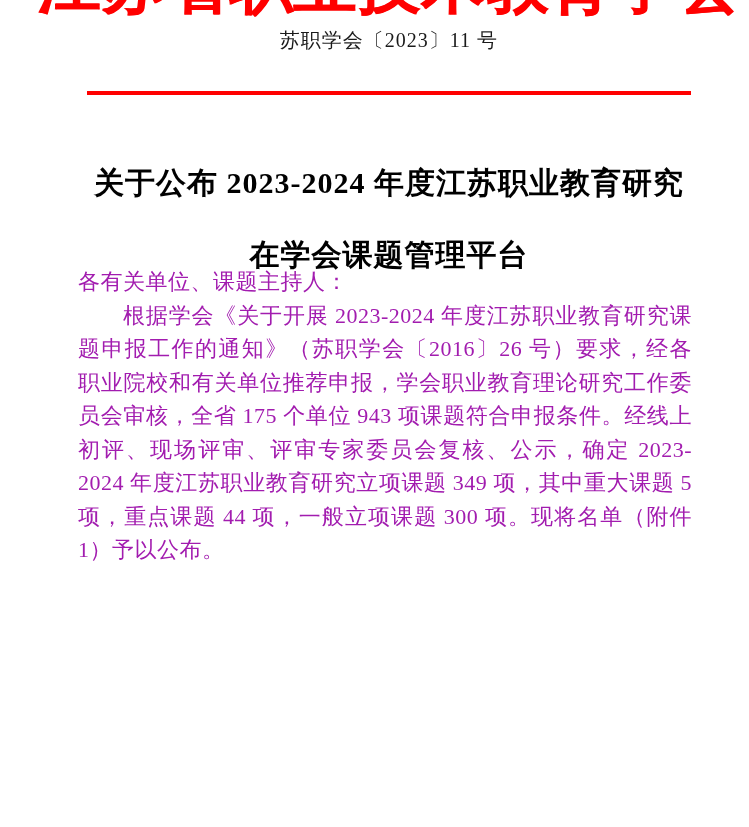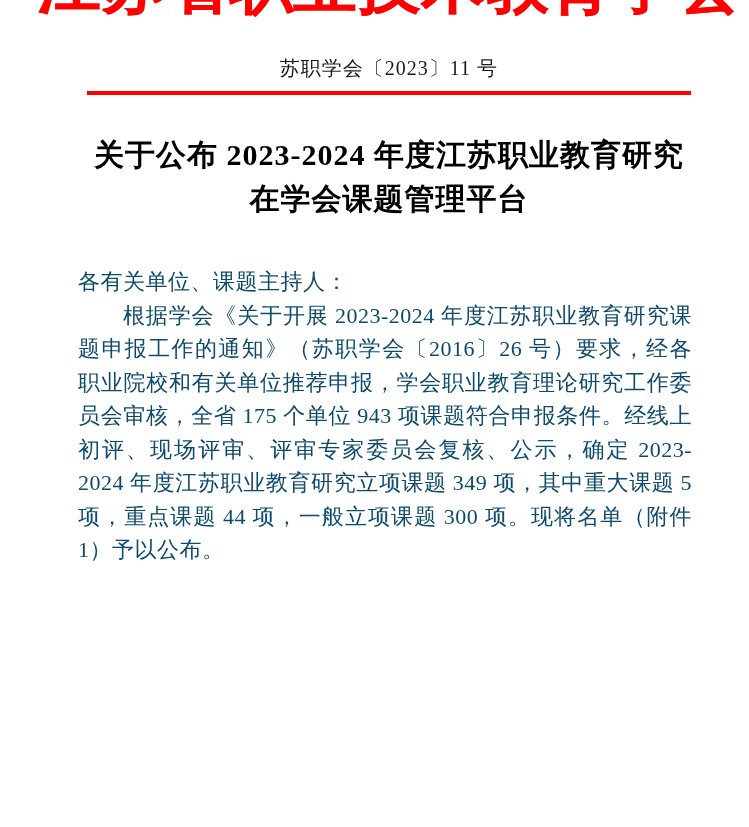--- a/index.html
+++ b/index.html
@@ -33,21 +33,21 @@
     font-weight: bold;
     font-size: 63px;
     line-height: 63px;
     letter-spacing: 1px;
     color: #ff0000;
     text-shadow: 1px 0 0 #ff0000;
   }
 
   .doc-number {
     position: absolute;
-    top: 56px;
+    top: 28px;
     left: 29px;
     width: 720px;
     text-align: center;
     font-size: 20px;
     line-height: 24px;
     letter-spacing: 1px;
     color: #1a1a1a;
   }
 
   .red-divider {
@@ -65,31 +65,31 @@
     left: 87px;
     width: 604px;
     margin: 0;
     text-align: center;
     font-size: 30px;
     line-height: 44px;
     font-weight: bold;
     color: #000000;
     letter-spacing: 1px;
   }
-  .notice-title .title-line { display: block; }
+  .notice-title .title-line { display: block; margin-top: 28px; }
 
   .notice-body {
     position: absolute;
     top: 265px;
     left: 78px;
     width: 614px;
     font-size: 22px;
     line-height: 33.5px;
     text-align: justify;
-    color: #0c4a6e;
+    color: #a21caf;
     letter-spacing: 0.5px;
   }
   .notice-body p { margin: 0; }
   .notice-body .para { text-indent: 45px; }
 </style>
 </head>
 <body>
 
 <div class="page">
 

